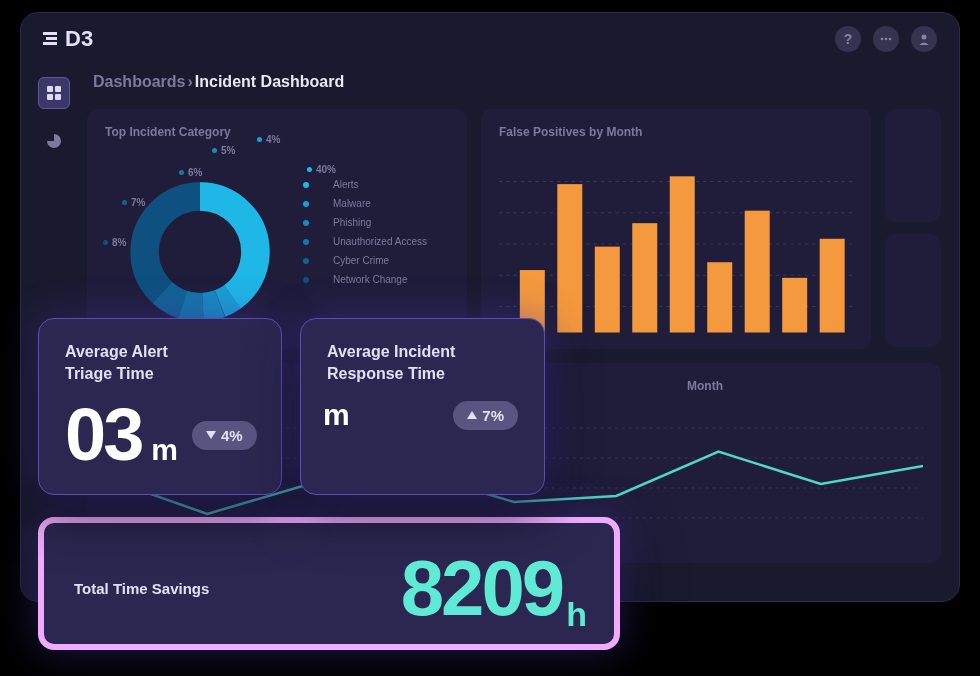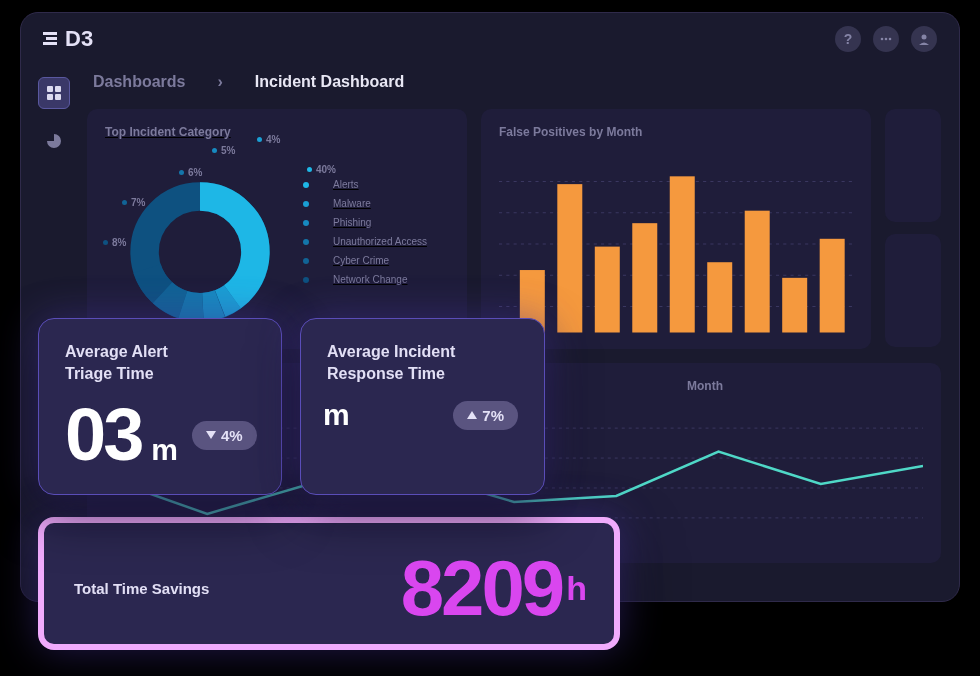--- a/index.html
+++ b/index.html
@@ -7,26 +7,26 @@
 .app-window { position: absolute; left: 20px; top: 12px; width: 940px; height: 590px; background: #1a1a2e; border-radius: 18px; border: 1px solid #2f2a4a; overflow: hidden; }
 .topbar { height: 52px; display: flex; align-items: center; padding: 0 22px; }
 .logo { display: flex; align-items: center; gap: 4px; }
 .topbar-right { margin-left: auto; display: flex; gap: 12px; }
 .top-icon { width: 26px; height: 26px; border-radius: 50%; background: #353450; display: flex; align-items: center; justify-content: center; color: #8584a6; font-size: 14px; font-weight: bold; }
 .body-area { display: flex; height: calc(100% - 52px); }
 .sidebar { width: 66px; padding-top: 12px; display: flex; flex-direction: column; align-items: center; gap: 16px; }
 .side-btn { width: 32px; height: 32px; border-radius: 6px; display: flex; align-items: center; justify-content: center; color: #7c7a9c; }
 .side-btn.active { background: #3a3868; border: 1px solid #5a58a0; color: #dcdaf0; }
 .main { flex: 1; padding-right: 18px; }
-.breadcrumb { display: flex; align-items: center; gap: 32px; font-size: 16px; font-weight: 600; color: #7c7a9c; margin: 8px 0 18px 6px; }
+.breadcrumb { display: flex; align-items: center; gap: 2px; font-size: 16px; font-weight: 600; color: #7c7a9c; margin: 8px 0 18px 6px; }
 .breadcrumb .current { color: #e8e7f4; }
 .chev { color: #7c7a9c; }
 .grid-row { display: flex; gap: 14px; }
 .card { background: #1f1d3a; border-radius: 10px; padding: 16px 18px; position: relative; }
-.card.donut-card { width: 380px; height: 240px; text-decoration: underline; }
+.card.donut-card { width: 380px; height: 240px; }
 .card.bars-card { flex: 1; height: 240px; }
 .phantom-col { display: flex; flex-direction: column; gap: 12px; }
 .phantom { width: 56px; background: #1f1d3a; border-radius: 10px; }
 .card-title { color: #7c7a9c; font-size: 12px; font-weight: 700; margin-bottom: 10px; }
 .donut-wrap { display: flex; align-items: flex-start; }
 .donut-svg { width: 190px; height: 190px; }
 .donut-legend { margin-left: 8px; margin-top: 30px; }
 .legend-item { display: flex; align-items: center; gap: 24px; font-size: 10px; color: #7c7a9c; margin-bottom: 8px; }
 .legend-dot { width: 6px; height: 6px; border-radius: 50%; }
 .donut-label { position: absolute; font-size: 10px; color: #7c7a9c; font-weight: 600; display: flex; align-items: center; gap: 4px; }
@@ -39,21 +39,21 @@
 .metric-card { background: #2b2750; border-radius: 16px; padding: 22px 26px; border: 1px solid #5a4db8; box-shadow: 0 0 40px rgba(111,83,255,0.3), 0 20px 50px rgba(0,0,0,0.6); }
 .metric-card.m1 { width: 244px; }
 .metric-card.m2 { width: 245px; }
 .metric-title { color: #e2dff5; font-size: 16px; font-weight: 700; line-height: 1.35; margin-bottom: 14px; }
 .metric-val-row { display: flex; align-items: baseline; gap: 14px; }
 .metric-val { color: #fff; font-size: 74px; font-weight: 800; letter-spacing: -3px; line-height: 1; }
 .metric-unit { color: #fff; font-size: 30px; font-weight: 800; margin-left: -4px; }
 .delta-pill { background: #5a5480; border-radius: 20px; padding: 6px 14px; display: inline-flex; align-items: center; gap: 5px; color: #e4e1f6; font-size: 15px; font-weight: 700; margin-left: auto; align-self: center; }
 .big-card { margin-top: 22px; width: 582px; background: #2b2750; border-radius: 16px; padding: 20px 30px 10px; border: 6px solid #f0abfc; box-shadow: 0 0 40px rgba(111,83,255,0.3), 0 25px 60px rgba(0,0,0,0.7); display: flex; align-items: center; }
 .big-title { color: #e2dff5; font-size: 15px; font-weight: 700; }
-.big-val { color: #d946ef; font-size: 78px; font-weight: 800; letter-spacing: -3px; margin-left: auto; display: flex; align-items: center; }
+.big-val { color: #5eead4; font-size: 78px; font-weight: 800; letter-spacing: -3px; margin-left: auto; display: flex; align-items: flex-end; }
 .big-unit { font-size: 34px; margin-left: 4px; }
 </style>
 </head>
 <body>
 
 <div class="app-window">
   <div class="topbar">
     <div class="logo">
       <svg width="76" height="26" viewBox="0 0 76 26">
         <g fill="#e4e1f6">

